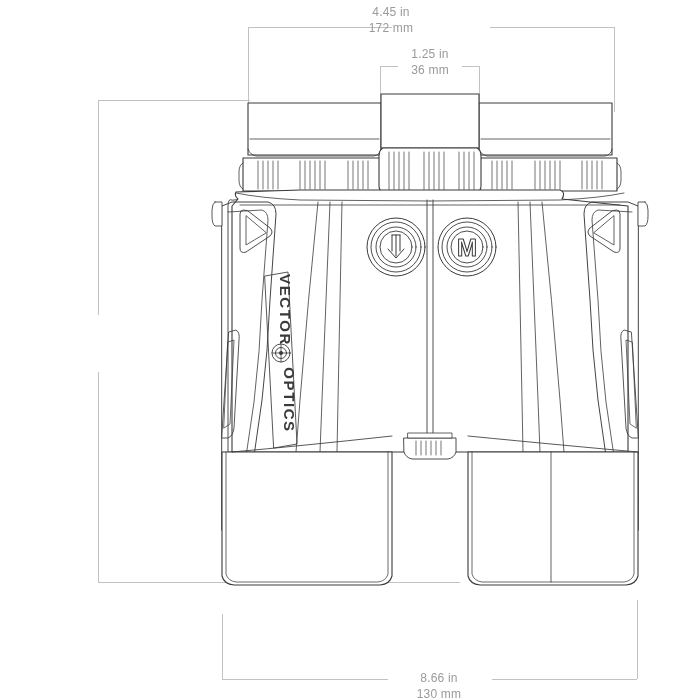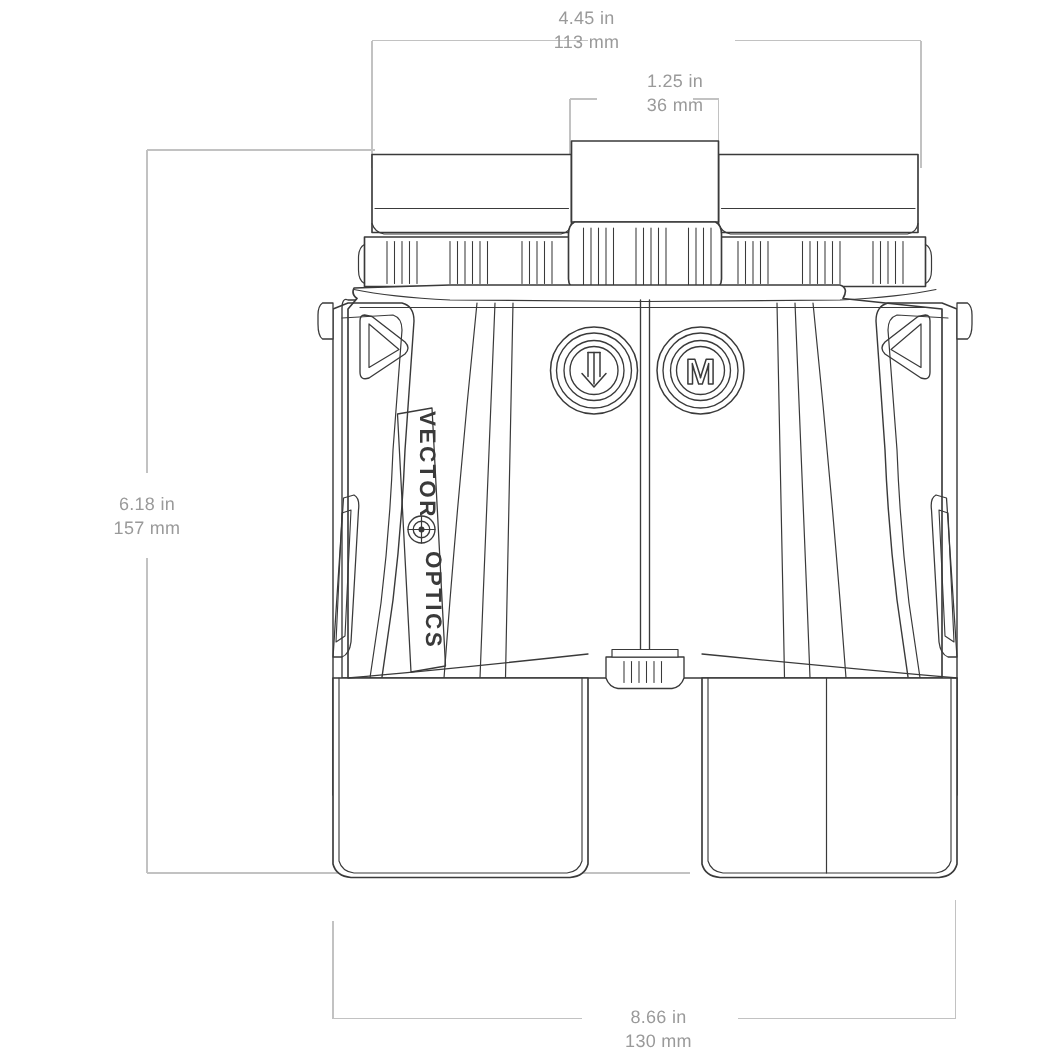--- a/index.html
+++ b/index.html
@@ -339,31 +339,27 @@
       <g fill="none" stroke-width="0.85">
         <path d="M232 452 Q300 446 392 436"></path>
         <path d="M638 452 Q570 446 468 436"></path>
       </g>
 
     </g>
   </svg>
 
   <div class="dim-label" style="left:391px; top:4px; transform:translateX(-50%); width:120px;">
     <span>4.45 in</span>
-    <span class="l2">113 mm</span>
+    <span class="l2">172 mm</span>
   </div>
 
-  <div class="dim-label" style="left:450px; top:46px; transform:translateX(-50%); width:110px;">
+  <div class="dim-label" style="left:430px; top:46px; transform:translateX(-50%); width:110px;">
     <span>1.25 in</span>
     <span class="l2">36 mm</span>
   </div>
 
-  <div class="dim-label" style="left:48px; top:328px; width:100px; text-align:center;">
-    <span>6.18 in</span>
-    <span class="l2">157 mm</span>
-  </div>
 
   <div class="dim-label" style="left:439px; top:670px; transform:translateX(-50%); width:120px;">
     <span>8.66 in</span>
     <span class="l2">130 mm</span>
   </div>
 
 </div>
 
 </body></html>

